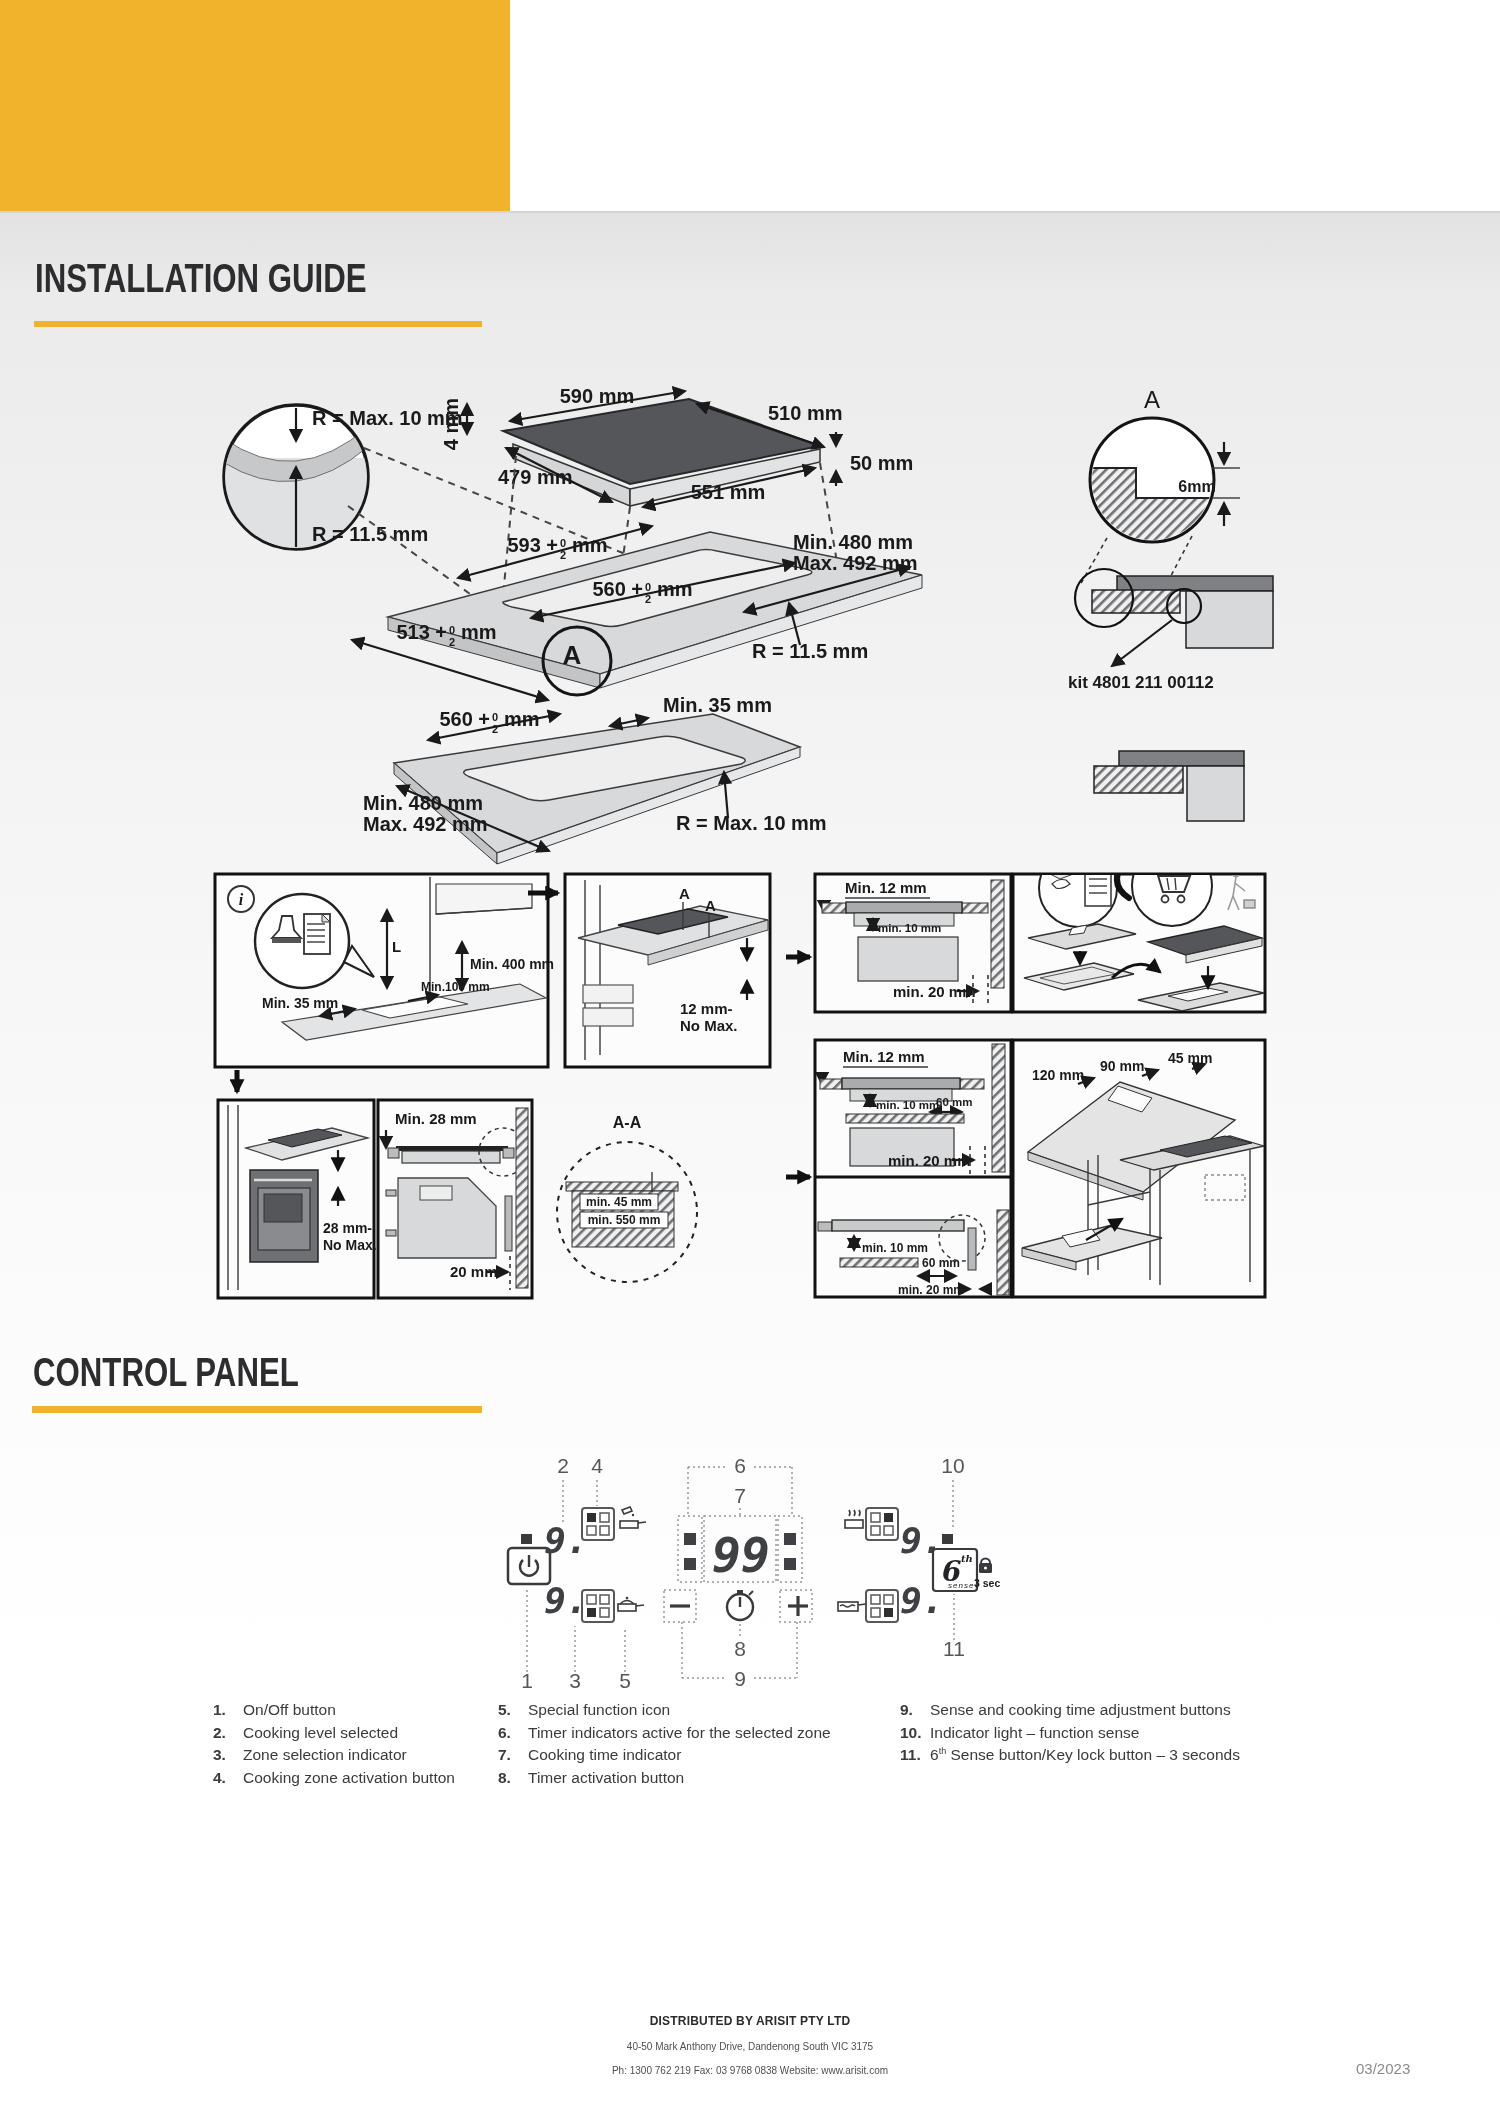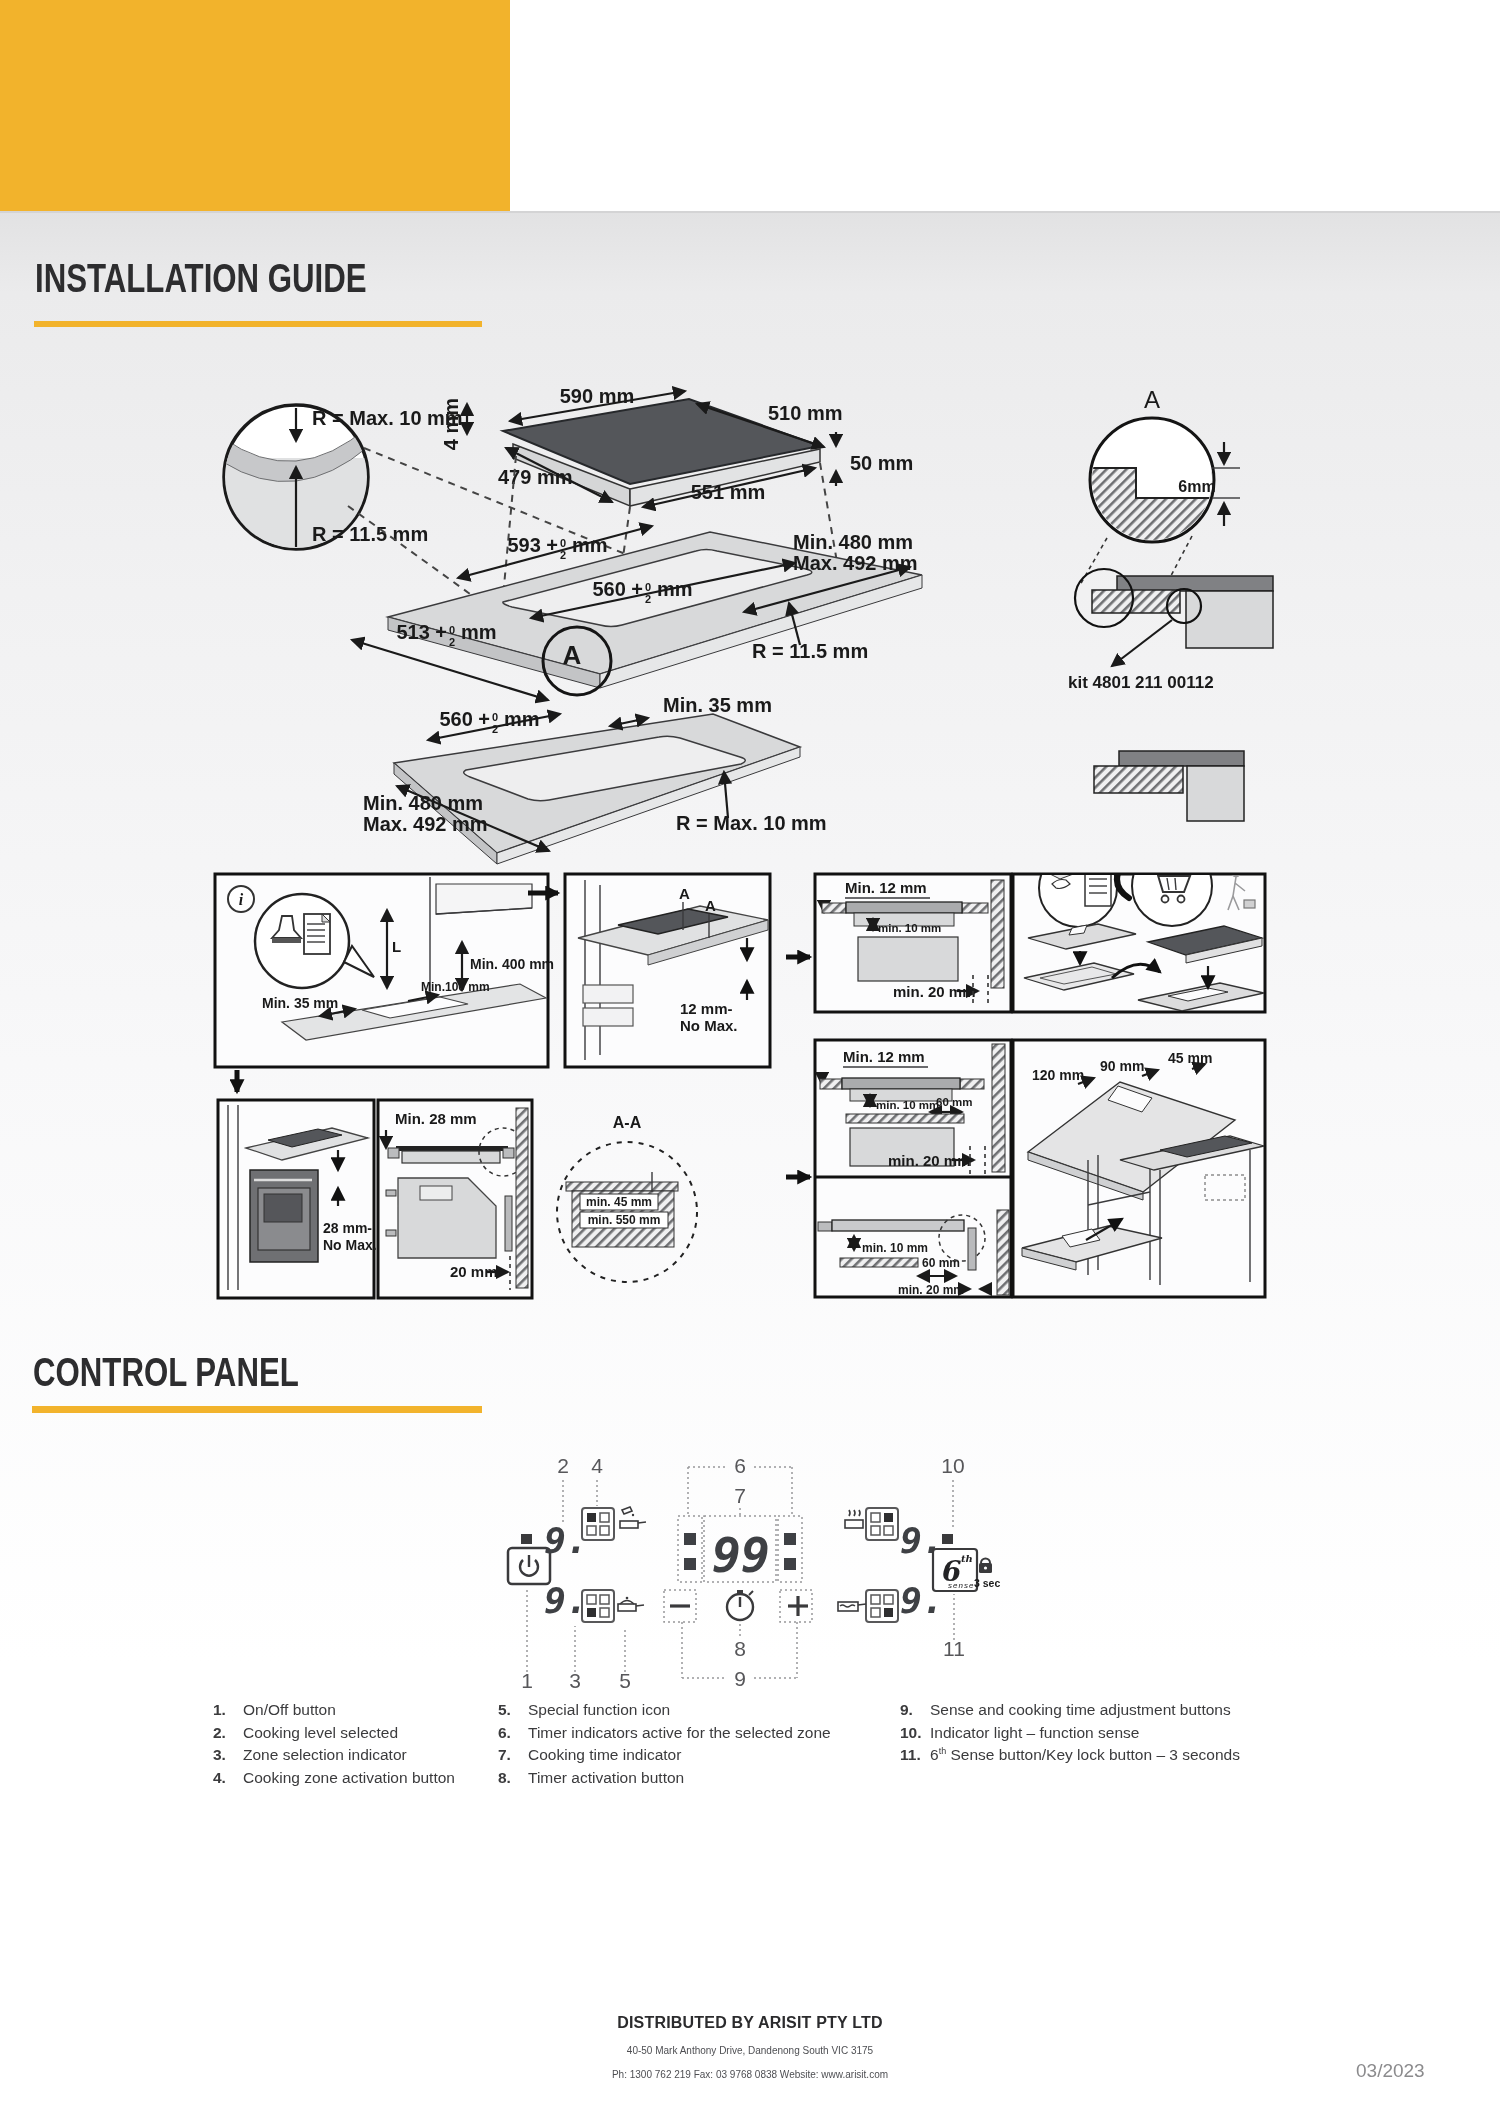--- a/index.html
+++ b/index.html
@@ -21,23 +21,23 @@
   #r-ctrl{left:32px;top:1406px;width:450px;height:7px;}
   .diagram-svg{position:absolute;left:0;}
   .legend-col{position:absolute;display:flex;flex-direction:column;gap:6px;font-size:15.5px;color:#3B3B3D;}
   .legend-row{display:flex;line-height:16.5px;}
   .legend-num{font-weight:700;width:30px;flex:none;}
   #lc1{left:213px;top:1702px;}
   #lc2{left:498px;top:1702px;}
   #lc3{left:900px;top:1702px;}
   sup.sm{font-size:9px;line-height:0;}
   .footer{position:absolute;left:0;top:2014px;width:1500px;text-align:center;color:#4E4F53;}
-  .footer .f1{font-weight:700;color:#2B2B2D;font-size:16px;margin-bottom:7px;letter-spacing:.2px;}
+  .footer .f1{font-weight:700;color:#2B2B2D;font-size:12px;margin-bottom:7px;letter-spacing:.2px;}
   .footer .f2,.footer .f3{font-size:10px;line-height:24px;}
-  .date{position:absolute;left:1356px;top:2060px;font-size:19px;color:#8B8B8D;}
+  .date{position:absolute;left:1356px;top:2060px;font-size:15px;color:#8B8B8D;}
   svg text{font-family:"Liberation Sans",sans-serif;fill:#1A1A1A;}
   .dim{font-size:20px;font-weight:700;}
   .dimm{font-size:15px;font-weight:700;}
   .dimr{font-size:14px;font-weight:700;}
   .dims{font-size:12px;font-weight:700;}
   .dimt{font-size:11.5px;font-weight:700;}
   .tol{font-size:11px;font-weight:700;}
   .seg{font-family:"DejaVu Sans Mono",monospace;font-style:italic;font-weight:700;fill:#3E4044;}
   .callout{font-size:21px;fill:#57575A;}
   .ln{stroke:#1A1A1A;stroke-width:2.2;fill:none;}

